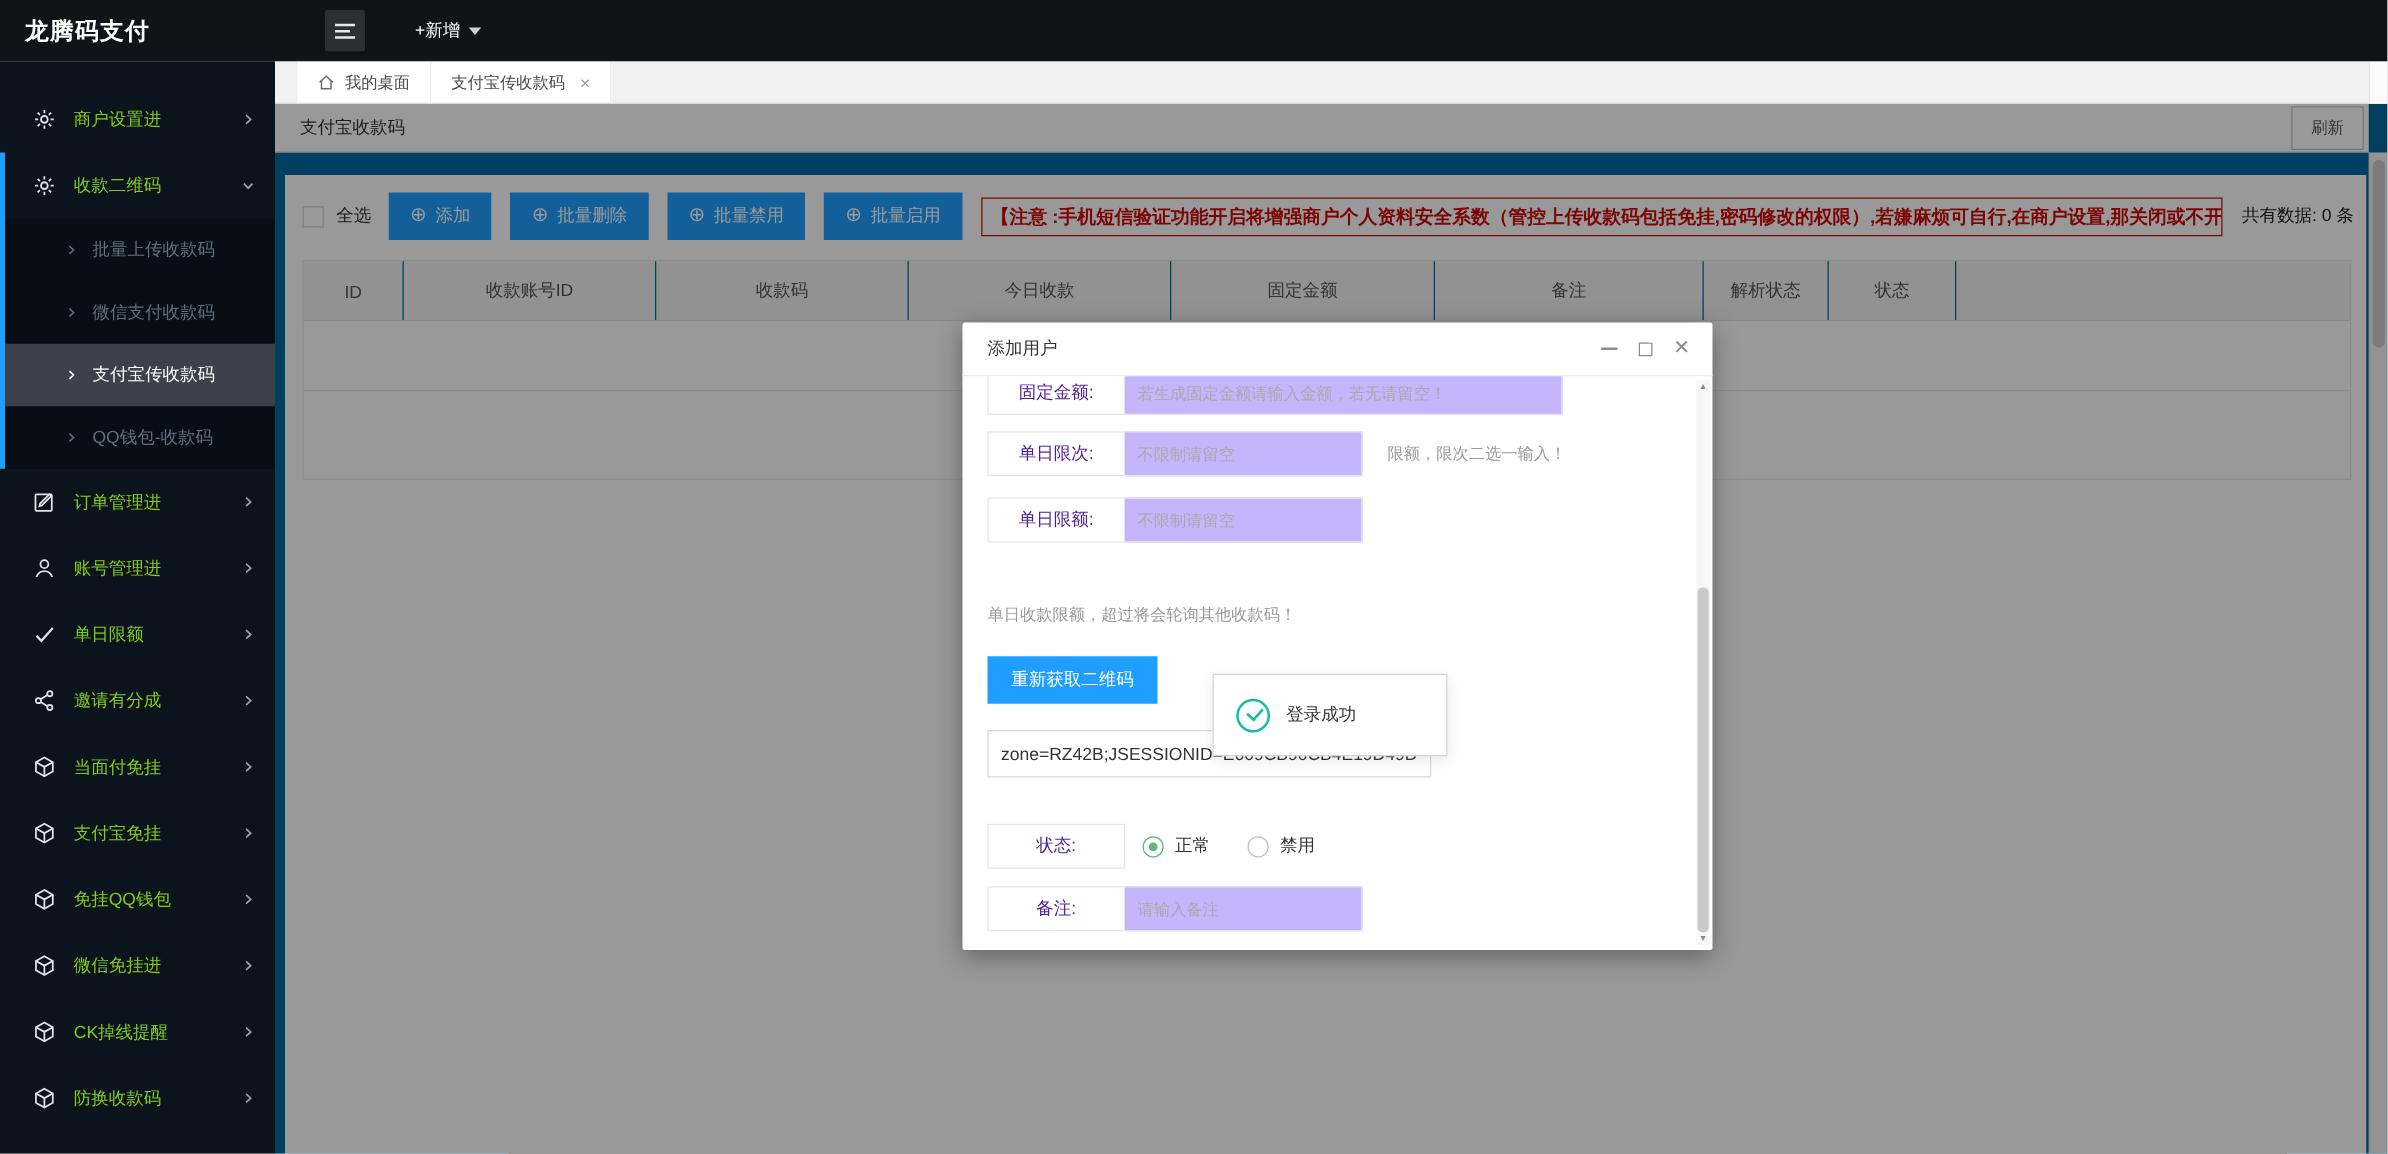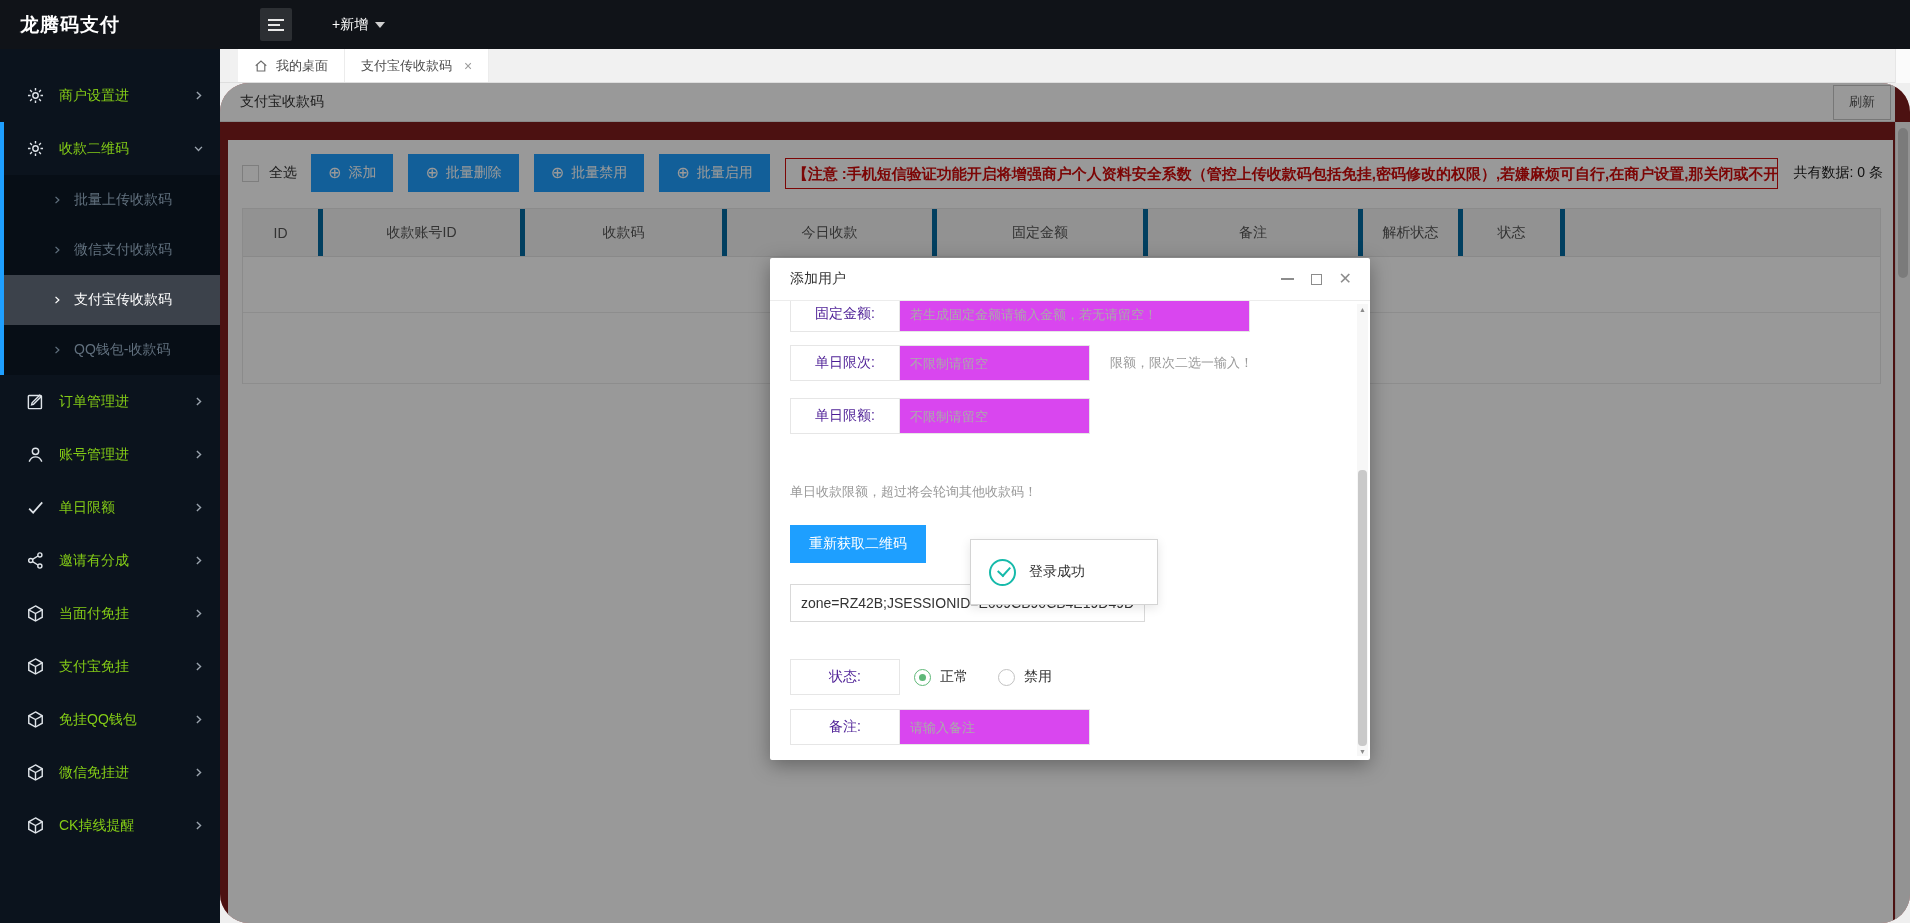--- a/index.html
+++ b/index.html
@@ -46,21 +46,21 @@
   .main { position:absolute; left:220px; top:49px; right:0; bottom:0; }
   .tabbar { position:relative; height:34px; background:#f1f1f1; border-bottom:1px solid #dedede;
     display:flex; align-items:stretch; padding-left:18px; z-index:2; }
   .tab { background:#fff; display:flex; align-items:center; gap:8px; padding:0 16px;
     font-size:13px; color:#4a4a4a; border-right:1px solid #ececec; cursor:pointer; }
   .tab .t-icon { width:14px; height:14px; color:#6d6d6d; }
   .tab .t-icon svg { width:14px; height:14px; display:block; }
   .tab-close { color:#9b9b9b; font-size:14px; margin-left:4px; cursor:pointer; }
   .tabbar-scroll { position:absolute; right:0; top:0; width:15px; height:34px; background:#fbfbfb; border-left:1px solid #e6e6e6; }
 
-  .content { position:absolute; left:0; right:0; top:34px; bottom:0; background:#7f1d1d; overflow:hidden;border-radius:29px; }
+  .content { position:absolute; left:0; right:0; top:34px; bottom:0; background:#0369a1; overflow:hidden; }
   .content::after { content:""; position:absolute; inset:0; background:rgba(0,0,0,0.40); z-index:20; }
 
   .panel-header { position:absolute; left:0; right:15px; top:0; height:39px; background:#fff;
     border-bottom:1px solid #e4e4e4; display:flex; align-items:center; padding:0 4px 0 20px; font-size:14px; color:#333; }
   .refresh-btn { margin-left:auto; height:35px; padding:0 15px; background:#fff; border:1px solid #c6c6c6;
     font-size:13px; color:#555; cursor:pointer; font-family:inherit; }
 
   .card { position:absolute; left:8px; right:17px; top:57px; bottom:-10px; background:#fff; }
   .toolbar { display:flex; align-items:center; padding:14px 10px 0 14px; }
   .checkbox { width:17px; height:17px; border:1px solid #d2d2d2; background:#fff; margin-right:10px; flex:none; cursor:pointer; }
@@ -68,21 +68,21 @@
   .btn-blue { background:#1e9fff; border:none; color:#fff; height:38px; padding:0 17px;
     display:flex; align-items:center; gap:7px; font-size:14px; margin-right:15px; cursor:pointer; white-space:nowrap; font-family:inherit; }
   .plus { font-size:16px; line-height:1; }
   .notice { border:1px solid #cf0a0a; color:#cf0a0a; font-weight:bold; font-size:15px;
     height:31px; line-height:29px; padding:0 7px; white-space:nowrap; overflow:hidden; flex:0 1 auto; min-width:0; }
   .total { margin-left:auto; padding-left:16px; font-size:14px; color:#1a1a1a; white-space:nowrap; }
 
   .dtable { margin:16px 12px 0 14px; border:1px solid #e8e8e8; border-bottom:none; }
   .thead { display:flex; height:48px; background:#f3f3f3; border-bottom:1px solid #e4e4e4; }
   .th { display:flex; align-items:center; justify-content:center; font-size:14px; color:#555;
-    border-right:5px solid #0369a1; flex:none; }
+    border-right:1px solid #0369a1; flex:none; }
   .th:last-child { border-right:none; }
   .trow { height:56px; border-bottom:1px solid #ececec; background:#fff; }
   .trow.r2 { height:71px; }
 
   .content-scroll { position:absolute; right:0; top:39px; bottom:0; width:15px; background:#f6f6f6; border-left:1px solid #e3e3e3; }
   .content-scroll .thumb { position:absolute; left:2px; top:6px; width:10px; height:150px; background:#cdcdcd; border-radius:5px; }
 
   
   .modal { position:absolute; left:770px; top:258px; width:600px; height:502px; background:#fff;
     border-radius:2px; box-shadow:0 5px 20px rgba(0,0,0,0.35); z-index:60; }
@@ -93,21 +93,21 @@
   .ic-min { width:13px; height:2px; background:#8c8c8c; }
   .ic-max { width:11px; height:11px; border:1.5px solid #8c8c8c; position:relative; }
   .ic-max::after { content:""; position:absolute; right:-3px; top:-3px; width:5px; height:2px; background:#fff; }
   .ic-close { font-size:16px; line-height:1; color:#8c8c8c; }
 
   .modal-body { position:absolute; left:0; right:14px; top:43px; bottom:0; overflow:hidden; }
   .frow { position:absolute; display:flex; align-items:stretch; }
   .flabel { width:110px; height:36px; border:1px solid #e6e6e6; background:#fff;
     display:flex; align-items:center; justify-content:center; font-size:14px; color:#4c1d95; flex:none; }
   .finput { height:36px; border:1px solid #e6e6e6; border-left:none; padding:0 10px;
-    font-size:13px; color:#333; outline:none; font-family:inherit; background:#d946ef; }
+    font-size:13px; color:#333; outline:none; font-family:inherit; background:#c4b5fd; }
   .finput::placeholder { color:#aaa; }
   .inline-hint { align-self:center; margin-left:20px; font-size:13px; color:#999; white-space:nowrap; }
   .daily-hint { position:absolute; left:20px; top:182px; font-size:13px; color:#999; }
   .refetch { position:absolute; left:20px; top:224px; width:136px; height:38px; background:#1e9fff;
     border:none; color:#fff; font-size:14px; cursor:pointer; font-family:inherit; }
   .cookie-input { position:absolute; left:20px; top:283px; width:355px; height:38px; border:1px solid #d9d9d9;
     padding:0 10px; font-size:14px; color:#333; outline:none; font-family:inherit; white-space:nowrap; overflow:hidden; }
   .toast { position:absolute; left:200px; top:238px; width:188px; height:66px; background:#fff;
     border:1px solid #d4d4d4; box-shadow:0 3px 10px rgba(0,0,0,0.10); display:flex; align-items:center;
     gap:13px; padding-left:18px; z-index:5; }
@@ -348,20 +348,36 @@
           </svg>
         </span>
         <span>CK掉线提醒</span>
         <span class="chev ">
           <svg viewBox="0 0 24 24" fill="none" stroke="currentColor" stroke-width="3">
             <path d="M8.5 4.5l8 7.5-8 7.5"></path>
           </svg>
         </span>
       </div>
     </div>
+    <div class="side-group">
+      <div class="side-item">
+        <span class="s-icon">
+          <svg viewBox="0 0 24 24" fill="none" stroke="currentColor" stroke-width="1.8">
+            <path d="M12 2.5l8.5 4.8v9.4L12 21.5l-8.5-4.8V7.3z"></path>
+            <path d="M3.5 7.3L12 12l8.5-4.7M12 12v9.5"></path>
+          </svg>
+        </span>
+        <span>防换收款码</span>
+        <span class="chev ">
+          <svg viewBox="0 0 24 24" fill="none" stroke="currentColor" stroke-width="3">
+            <path d="M8.5 4.5l8 7.5-8 7.5"></path>
+          </svg>
+        </span>
+      </div>
+    </div>
   </div>
 
 <div class="main">
   <div class="tabbar" id="tabbar">
     <div class="tab">
         <span class="t-icon">
           <svg viewBox="0 0 24 24" fill="none" stroke="currentColor" stroke-width="2">
             <path d="M3 11.5L12 3.5l9 8"></path>
             <path d="M5.5 10v10.5h13V10"></path>
           </svg>

